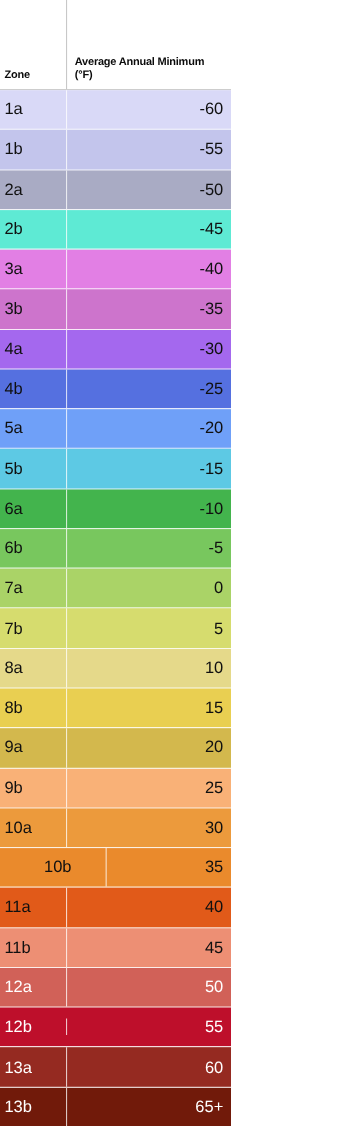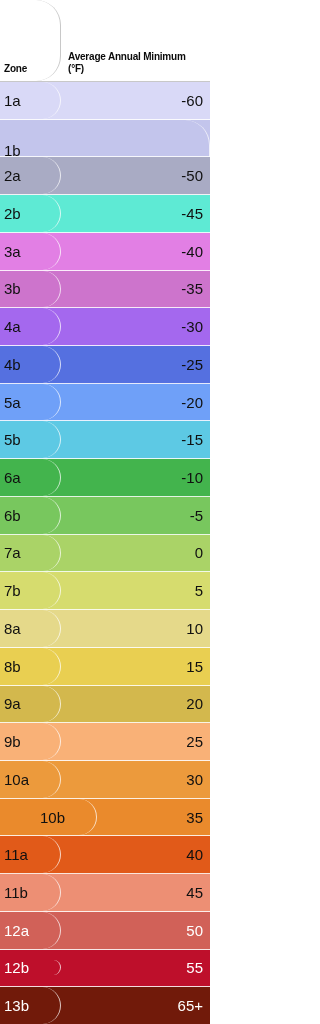--- a/index.html
+++ b/index.html
@@ -29,21 +29,20 @@
     padding: 0 6px 6px 4px;
     font-size: 10px;
     font-weight: bold;
     color: #0b0b0b;
     line-height: 1.18;
     letter-spacing: -0.2px;
   }
   .col-zone {
     flex: 0 0 61px;
     border-right: 1px solid #c8c8c8;
-    border-radius: 25px;
   }
   .col-temp {
     flex: 1 1 auto;
   }
   .thead .col-temp { padding-left: 7px; }
   .tbody {
     flex: 1 1 auto;
     display: flex;
     flex-direction: column;
   }
@@ -81,21 +80,21 @@
   <div class="thead">
     <div class="cell col-zone">Zone</div>
     <div class="cell col-temp">Average Annual Minimum (°F)</div>
   </div>
 
   <div class="tbody">
       <div class="row" style="background: rgb(217, 217, 247);">
         <div class="cell col-zone">1a</div>
         <div class="cell col-temp">-60</div>
       </div>
-      <div class="row" style="background: rgb(195, 197, 236); flex-direction: column;">
+      <div class="row" style="background: rgb(195, 197, 236);">
         <div class="cell col-zone">1b</div>
         <div class="cell col-temp">-55</div>
       </div>
       <div class="row" style="background: rgb(169, 171, 196);">
         <div class="cell col-zone">2a</div>
         <div class="cell col-temp">-50</div>
       </div>
       <div class="row" style="background: #5eead4;">
         <div class="cell col-zone">2b</div>
         <div class="cell col-temp">-45</div>
@@ -173,19 +172,23 @@
         <div class="cell col-temp">45</div>
       </div>
       <div class="row light-text" style="background: rgb(209, 97, 88);">
         <div class="cell col-zone">12a</div>
         <div class="cell col-temp">50</div>
       </div>
       <div class="row light-text" style="background: rgb(190, 15, 43); align-items: center;">
         <div class="cell col-zone">12b</div>
         <div class="cell col-temp">55</div>
       </div>
+      <div class="row light-text" style="background: rgb(149, 42, 33);">
+        <div class="cell col-zone">13a</div>
+        <div class="cell col-temp">60</div>
+      </div>
       <div class="row light-text" style="background: rgb(113, 26, 10);">
         <div class="cell col-zone">13b</div>
         <div class="cell col-temp">65+</div>
       </div>
     </div>
 
 </div>
 
 </body></html>

